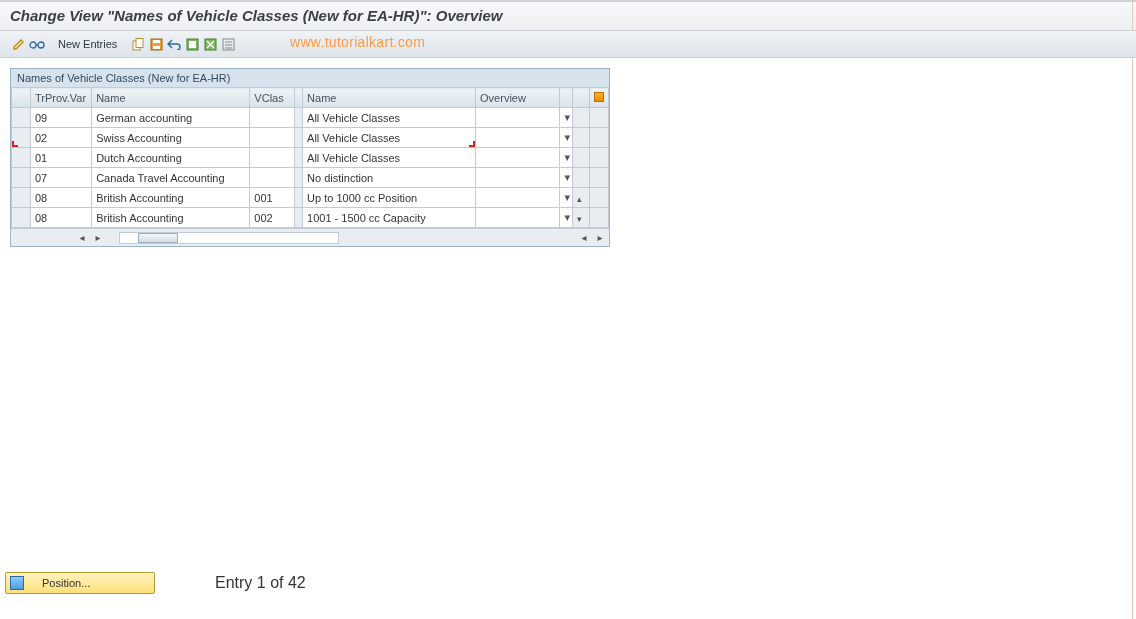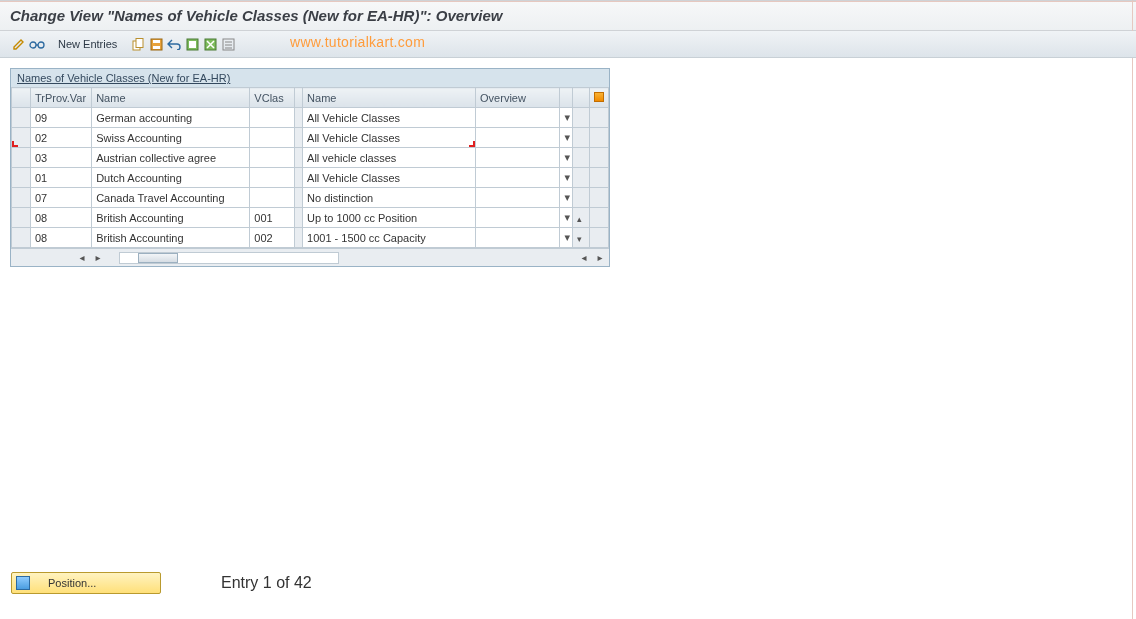--- a/index.html
+++ b/index.html
@@ -64,21 +64,20 @@
   .panel {
     width: 600px;
     border: 1px solid #9ab3c6;
     background: #eef3f7;
   }
   .panel-title {
     background: #d6e3ec;
     padding: 3px 6px;
     font-size: 11px;
     color: #34495e;
-    text-decoration: underline;
   }
   .grid {
     position: relative;
   }
   table.data {
     border-collapse: collapse;
     width: 100%;
     background: #fff;
     table-layout: fixed;
   }
@@ -146,21 +145,21 @@
   }
   .hs-thumb {
     position:absolute; left:18px; top:0; width:40px; height:10px;
     background:linear-gradient(#f2f5f8,#d6dde4);
     border:1px solid #9cb0c0;
   }
   .hs-right { margin-left:auto; display:flex; gap:2px; }
 
   .footer {
     position:absolute;
-    left: 11px; right:0;
+    left: 5px; right:0;
     top: 570px;
     height: 26px;
     display:flex;
     align-items:center;
     gap: 60px;
   }
   .pos-btn {
     display:flex; align-items:center;
     height:22px;
     background: linear-gradient(#fff3c0,#ffe07a);
@@ -310,32 +309,20 @@
             <td></td>
             <td class="sp"></td>
             <td>All Vehicle Classes<span class="red-br"></span></td>
             <td></td>
             <td class="dd">▾</td>
             <td class="scroll-cell"></td>
             <td class="sel"></td>
           </tr>
           <tr>
             <td class="sel"></td>
-            <td class="right">03</td>
-            <td>Austrian collective agree</td>
-            <td></td>
-            <td class="sp"></td>
-            <td>All vehicle classes</td>
-            <td></td>
-            <td class="dd">▾</td>
-            <td class="scroll-cell"></td>
-            <td class="sel"></td>
-          </tr>
-          <tr>
-            <td class="sel"></td>
             <td class="right">01</td>
             <td>Dutch Accounting</td>
             <td></td>
             <td class="sp"></td>
             <td>All Vehicle Classes</td>
             <td></td>
             <td class="dd">▾</td>
             <td class="scroll-cell"></td>
             <td class="sel"></td>
           </tr>

